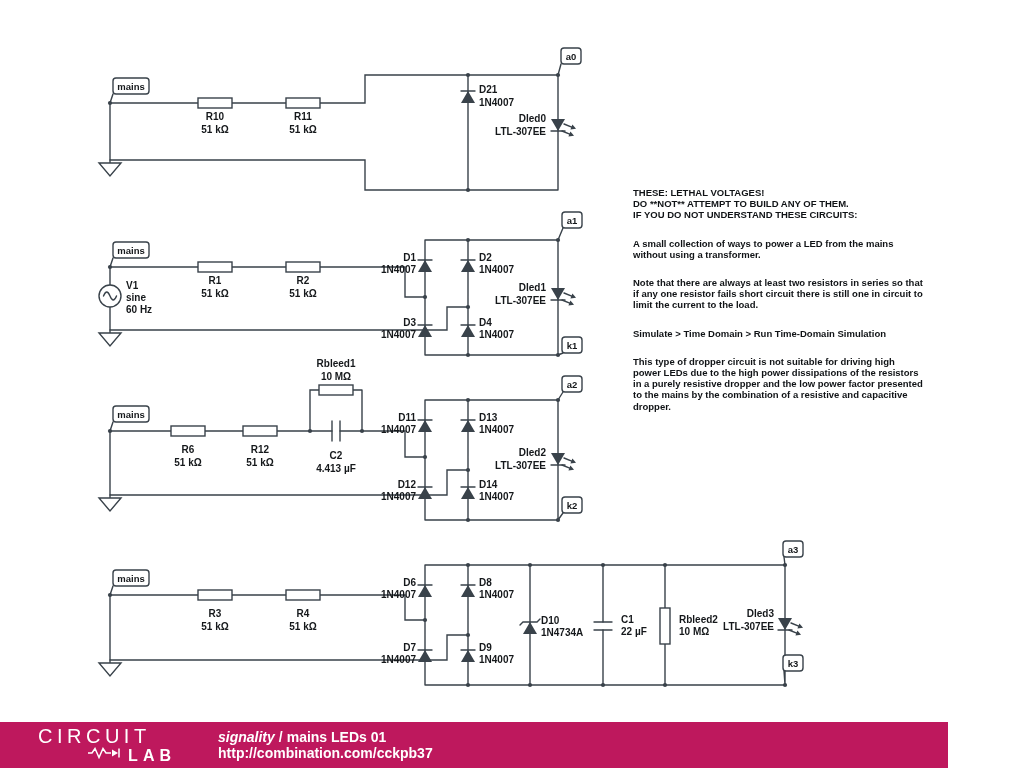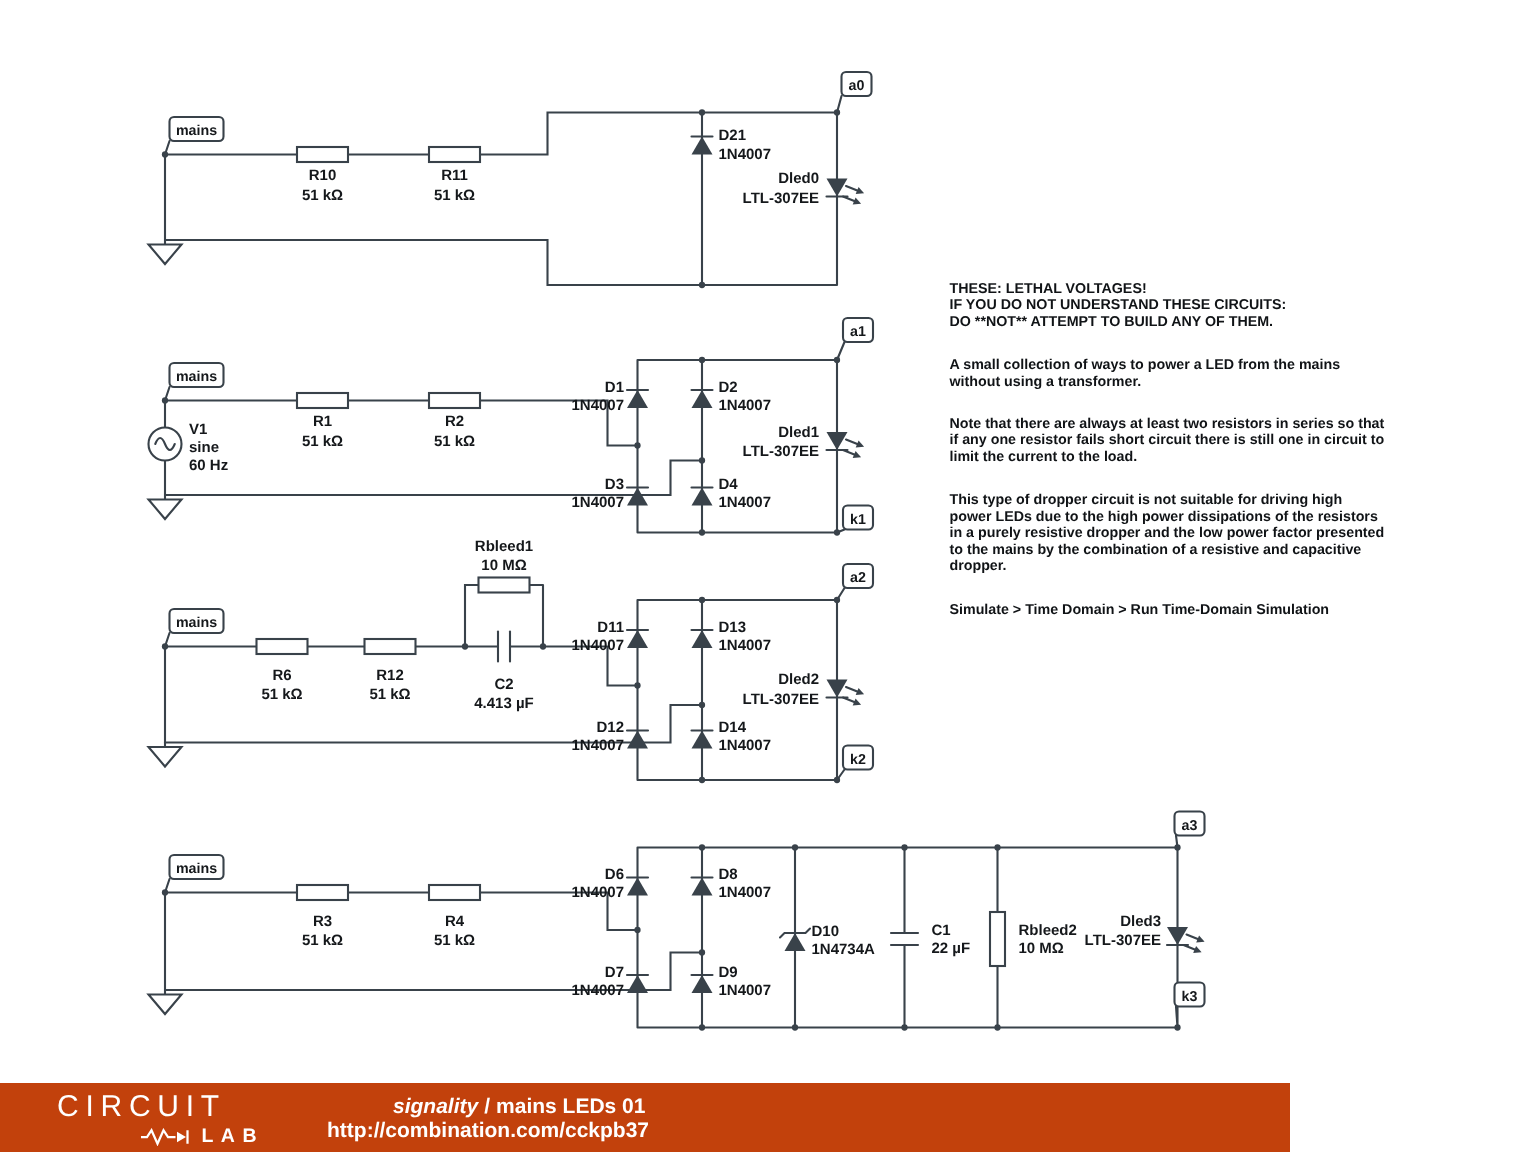--- a/index.html
+++ b/index.html
@@ -17,28 +17,28 @@
   .end { text-anchor:end; }
   .tag-text { font-size:9.5px; font-weight:bold; fill:#15181b; text-anchor:middle; }
 
   
   .notes { position:absolute; left:633px; top:187px; width:292px;
            color:#101316; font:bold 9.5px/11.2px "Liberation Sans",sans-serif; }
   .notes p { margin:0; }
   .notes p.gap { margin-top:17px; }
 
   
-  footer { position:absolute; left:0; top:722px; width:860px; height:46px;
-           background:#c2410c; color:#fff; display:flex; align-items:center; }
+  footer { position:absolute; left:0; top:722px; width:948px; height:46px;
+           background:#be185d; color:#fff; display:flex; align-items:center; }
   .logo { margin-left:38px; width:138px; }
   .logo-top { font-size:20px; letter-spacing:4.5px; color:#fff; font-weight:normal; }
-  .logo-bottom { display:flex; justify-content:flex-end; align-items:flex-end; gap:4px;
-                 font-size:13px; letter-spacing:5px; font-weight:bold; margin-top:-1px; }
+  .logo-bottom { display:flex; justify-content:flex-end; align-items:flex-start; gap:4px;
+                 font-size:16px; letter-spacing:5px; font-weight:bold; margin-top:-1px; }
   .footer-text { margin-left:42px; }
-  .ft-line1 { font-size:14px; font-weight:bold;margin-left:44px; }
+  .ft-line1 { font-size:14px; font-weight:bold; }
   .ft-line1 .author { font-style:italic; }
   .ft-line1 .sep { margin:0 4px; }
   .ft-line2 { font-size:14px; font-weight:bold; }
 </style>
 </head>
 <body>
 
 <div id="stage">
 
 <svg width="1024" height="722" viewBox="0 0 1024 722">
@@ -283,26 +283,26 @@
     <text x="679" y="623" class="lbl">Rbleed2</text>
     <text x="679" y="635" class="lbl">10 MΩ</text>
     <text x="774" y="617" class="lbl end">Dled3</text>
     <text x="774" y="630" class="lbl end">LTL-307EE</text>
   </g>
 </svg>
 
 
 <div class="notes">
   <p>THESE: LETHAL VOLTAGES!</p>
+  <p>DO **NOT** ATTEMPT TO BUILD ANY OF THEM.</p>
   <p>IF YOU DO NOT UNDERSTAND THESE CIRCUITS:</p>
-  <p>DO **NOT** ATTEMPT TO BUILD ANY OF THEM.</p>
   <p class="gap">A small collection of ways to power a LED from the mains without using a transformer.</p>
   <p class="gap">Note that there are always at least two resistors in series so that if any one resistor fails short circuit there is still one in circuit to limit the current to the load.</p>
+  <p class="gap">Simulate &gt; Time Domain &gt; Run Time-Domain Simulation</p>
   <p class="gap">This type of dropper circuit is not suitable for driving high power LEDs due to the high power dissipations of the resistors in a purely resistive dropper and the low power factor presented to the mains by the combination of a resistive and capacitive dropper.</p>
-  <p class="gap">Simulate &gt; Time Domain &gt; Run Time-Domain Simulation</p>
 </div>
 
 
 <footer>
   <div class="logo">
     <div class="logo-top">CIRCUIT</div>
     <div class="logo-bottom">
       <svg width="36" height="12" viewBox="0 0 36 12">
         <path d="M0,6 H4 L7,1.5 L11,10.5 L15,1.5 L18,6 H23" stroke="#fff" stroke-width="1.5" fill="none"></path>
         <path d="M24,2.5 L30,6 L24,9.5 Z" fill="#fff"></path>

